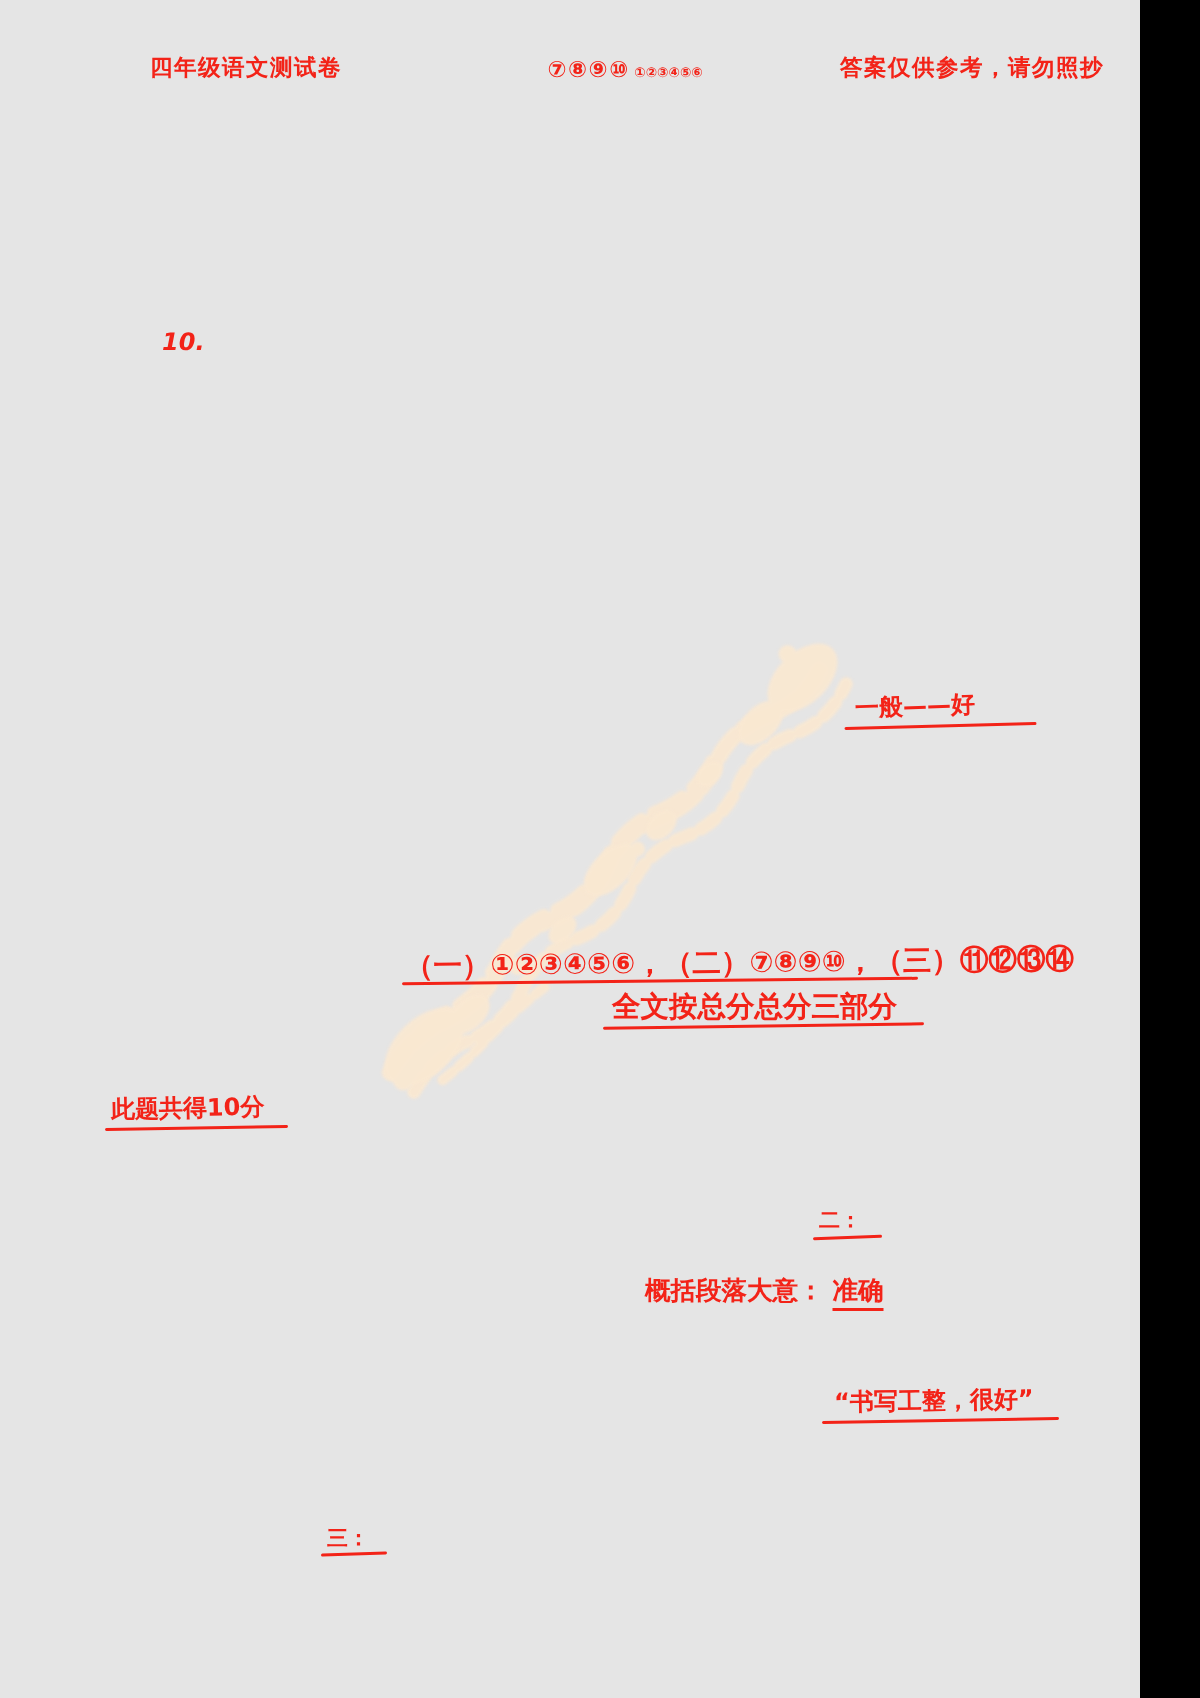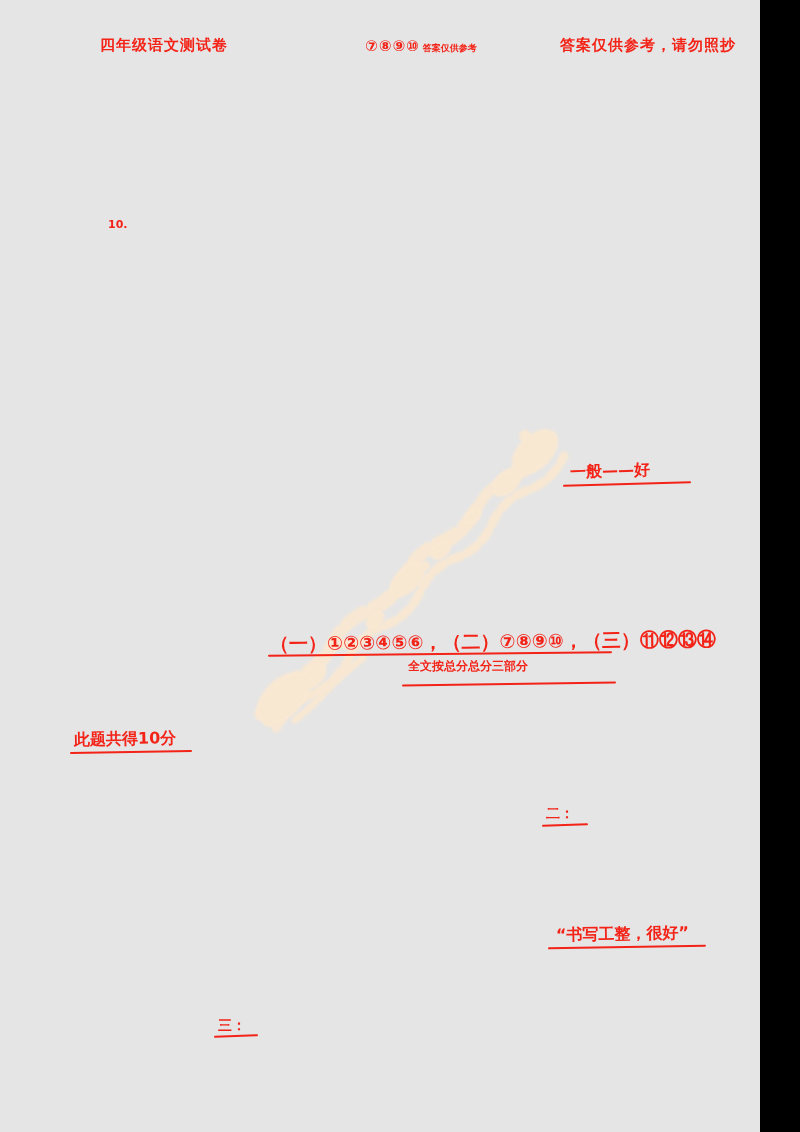--- a/index.html
+++ b/index.html
@@ -20,26 +20,26 @@
   .ans-underline{border-bottom:2px solid #f32318;padding-bottom:1px;}
 </style>
 </head>
 <body>
 
 <div id="page">
 
   <div class="abs red hdr" style="left:100px;top:36px;">四年级语文测试卷</div>
 
   <div class="abs" style="left:365px;top:36px;">
-    <span class="red hdr">⑦⑧⑨⑩</span><span class="red hdr-sub">答案仅供参考</span>
+    <span class="red hdr">⑦⑧⑨⑩</span><span class="red hdr-sub">①②③④⑤⑥</span>
   </div>
 
   <div class="abs red hdr" style="left:560px;top:36px;">答案仅供参考，请勿照抄</div>
 
-  <div class="abs red note" style="left:108px;top:218px;font-size:11px;">10.</div>
+  <div class="abs red note" style="left:108px;top:218px;font-size:16px;font-style:italic;">10.</div>
 
   <div class="scribble-wrap">
     <svg width="360" height="360" viewBox="0 0 360 360">
       <defs>
         <filter id="soft">
             <feGaussianBlur stdDeviation="1.1"></feGaussianBlur>
           </filter>
       </defs>
       <g filter="url(#soft)" stroke="#f9e8d2" fill="none" stroke-linecap="round" opacity="0.96">
         <path d="M25,325 Q40,300 61,291 Q85,280 97,257 Q108,232 133,223 Q158,214 169,189 Q180,164 205,155 Q230,146 241,121 Q252,96 277,87 Q302,78 313,53" stroke-width="11" stroke-dasharray="18 6"></path>
@@ -63,29 +63,33 @@
       </g>
     </svg>
   </div>
 
   <div class="abs red note" style="left:570px;top:461px;font-size:16px;transform:rotate(-2deg);">一般——好</div>
   <div class="stroke" style="left:563px;top:483px;width:128px;transform:rotate(-1.5deg);"></div>
 
   <div class="abs red note" style="left:270px;top:629px;font-size:19px;transform:rotate(-0.6deg);">（一）①②③④⑤⑥，（二）⑦⑧⑨⑩，（三）⑪⑫⑬⑭</div>
   <div class="stroke" style="left:268px;top:653px;width:344px;transform:rotate(-0.6deg);"></div>
 
-  <div class="abs red note" style="left:408px;top:658px;font-size:12px;text-align:center;">全文按总分总分三部分</div>
+  <div class="abs red note" style="left:408px;top:658px;font-size:19px;text-align:center;">全文按总分总分三部分</div>
   <div class="stroke" style="left:402px;top:683px;width:214px;transform:rotate(-0.8deg);"></div>
 
   <div class="abs red note" style="left:74px;top:729px;font-size:16px;transform:rotate(-1deg);">此题共得10分</div>
   <div class="stroke" style="left:70px;top:751px;width:122px;transform:rotate(-1deg);"></div>
 
   <div class="abs red note" style="left:546px;top:805px;font-size:14px;">二：</div>
   <div class="stroke" style="left:542px;top:824px;width:46px;transform:rotate(-2deg);"></div>
 
+  <div class="abs red note" style="left:430px;top:849px;font-size:17px;">
+    <span>概括段落大意：</span>
+    <span class="ans-underline">准确</span>
+  </div>
 
   <div class="abs red note" style="left:556px;top:924px;font-size:16px;transform:rotate(-1deg);">“书写工整，很好”</div>
   <div class="stroke" style="left:548px;top:946px;width:158px;transform:rotate(-1deg);"></div>
 
   <div class="abs red note" style="left:218px;top:1017px;font-size:14px;">三：</div>
   <div class="stroke" style="left:214px;top:1035px;width:44px;transform:rotate(-2deg);"></div>
 
 </div>
 
 </body></html>

